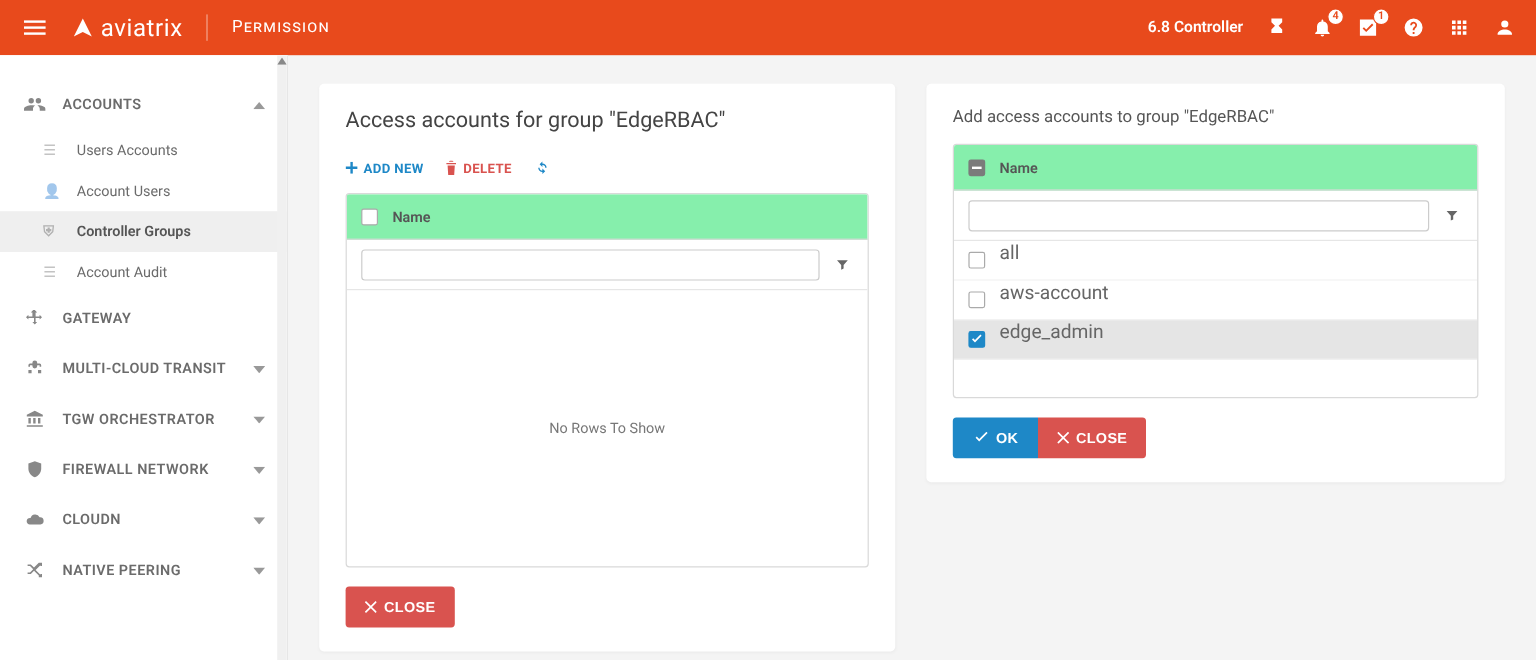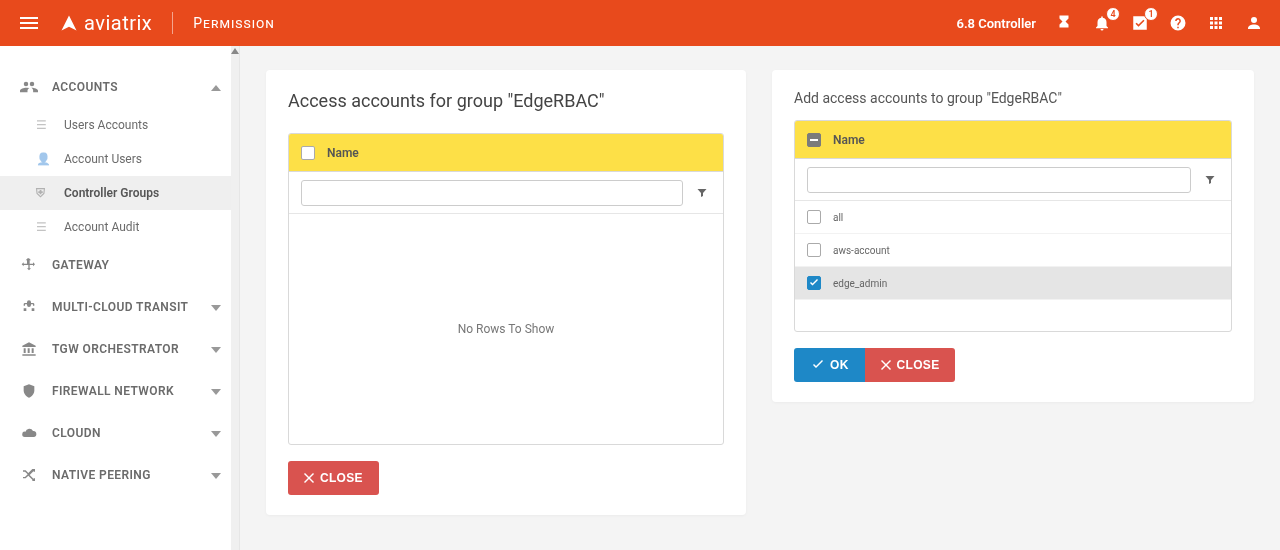--- a/index.html
+++ b/index.html
@@ -48,28 +48,28 @@
   .panel-title { font-size: 18px; font-weight: 400; color: #444; margin-bottom: 22px; }
   .panel-title-sm { font-size: 14px; color: #555; margin-bottom: 14px; }
 
   .toolbar { display: flex; align-items: center; gap: 18px; margin-bottom: 14px; }
   .toolbar-btn { display: inline-flex; align-items: center; gap: 5px; font-size: 11px; font-weight: 700; letter-spacing: 0.3px; cursor: pointer; }
   .toolbar-btn.add { color: #1e88c7; }
   .toolbar-btn.delete { color: #d9534f; }
   .toolbar-btn.refresh { color: #1e88c7; }
 
   .grid { border: 1px solid #d9d9d9; border-radius: 3px; overflow: hidden; }
-  .grid-head { display: flex; align-items: center; height: 38px; background: #fde047; border-bottom: 1px solid #d9d9d9; padding: 0 12px; font-weight: 600; color: #555; font-size: 12px; }
+  .grid-head { display: flex; align-items: center; height: 38px; background: #86efac; border-bottom: 1px solid #d9d9d9; padding: 0 12px; font-weight: 600; color: #555; font-size: 12px; }
   .grid-head .chk, .grid-row .chk { width: 26px; display: flex; align-items: center; }
   .grid-filter { display: flex; align-items: center; height: 42px; border-bottom: 1px solid #e6e6e6; padding: 0 12px; gap: 10px; }
   .grid-filter input { flex: 1; height: 26px; border: 1px solid #ccc; border-radius: 3px; padding: 0 8px; font-size: 12px; }
   .filter-icon { width: 18px; display: flex; align-items: center; justify-content: center; cursor: pointer; }
   .grid-body { min-height: 230px; display: flex; align-items: center; justify-content: center; color: #777; font-size: 12px; }
   .grid-body.rows { display: block; min-height: 130px; }
-  .grid-row { display: flex; align-items: center; height: 33px; padding: 0 12px; font-size: 10px; color: #666; border-bottom: 1px solid #f2f2f2; cursor: pointer; }
+  .grid-row { display: flex; height: 33px; padding: 0 12px; font-size: 16px; color: #666; border-bottom: 1px solid #f2f2f2; cursor: pointer; }
   .grid-row.selected { background: #e5e5e5; }
 
   .chk-box { width: 14px; height: 14px; border: 1px solid #aaa; border-radius: 2px; background: #fff; display: inline-flex; align-items: center; justify-content: center; }
   .chk-box.indeterminate { background: #7b7b7b; border-color: #7b7b7b; }
   .chk-box.indeterminate::after { content: ''; width: 8px; height: 2px; background: #fff; }
   .chk-box.checked { background: #1e88c7; border-color: #1e88c7; }
   .chk-box.checked svg { display: block; }
   .chk-box svg { display: none; }
 
   .btn-row { display: flex; gap: 0; margin-top: 16px; }
@@ -237,20 +237,39 @@
       <span class="chev"><svg width="10" height="6" viewBox="0 0 10 6">
             <path d="M0 0h10L5 6z"></path>
           </svg></span>
     </div>
   </div>
 
   <div class="main">
 
     <div class="panel panel-left">
       <div class="panel-title">Access accounts for group "EdgeRBAC"</div>
+      <div class="toolbar">
+        <span class="toolbar-btn add">
+          <svg width="10" height="10" viewBox="0 0 10 10">
+              <path fill="#1e88c7" d="M4 0h2v4h4v2H6v4H4V6H0V4h4z"></path>
+            </svg>
+          <span>ADD NEW</span>
+        </span>
+        <span class="toolbar-btn delete">
+          <svg width="10" height="12" viewBox="0 0 10 12">
+              <path fill="#d9534f" d="M1 2h8v1H1V2zm1 2h6l-.5 8h-5L2 4zm2-4h2l1 1H3l1-1z"></path>
+            </svg>
+          <span>DELETE</span>
+        </span>
+        <span class="toolbar-btn refresh">
+          <svg width="14" height="14" viewBox="0 0 24 24">
+              <path fill="#1e88c7" d="M12 6V3L8 7l4 4V8a4 4 0 0 1 4 4h2a6 6 0 0 0-6-6zm0 10a4 4 0 0 1-4-4H6a6 6 0 0 0 6 6v3l4-4-4-4v3z"></path>
+            </svg>
+        </span>
+      </div>
       <div class="grid">
         <div class="grid-head">
           <span class="chk">
               <span class="chk-box"></span>
             </span>
           <span>Name</span>
         </div>
         <div class="grid-filter">
           <input type="text" style="">
           <span class="filter-icon">

